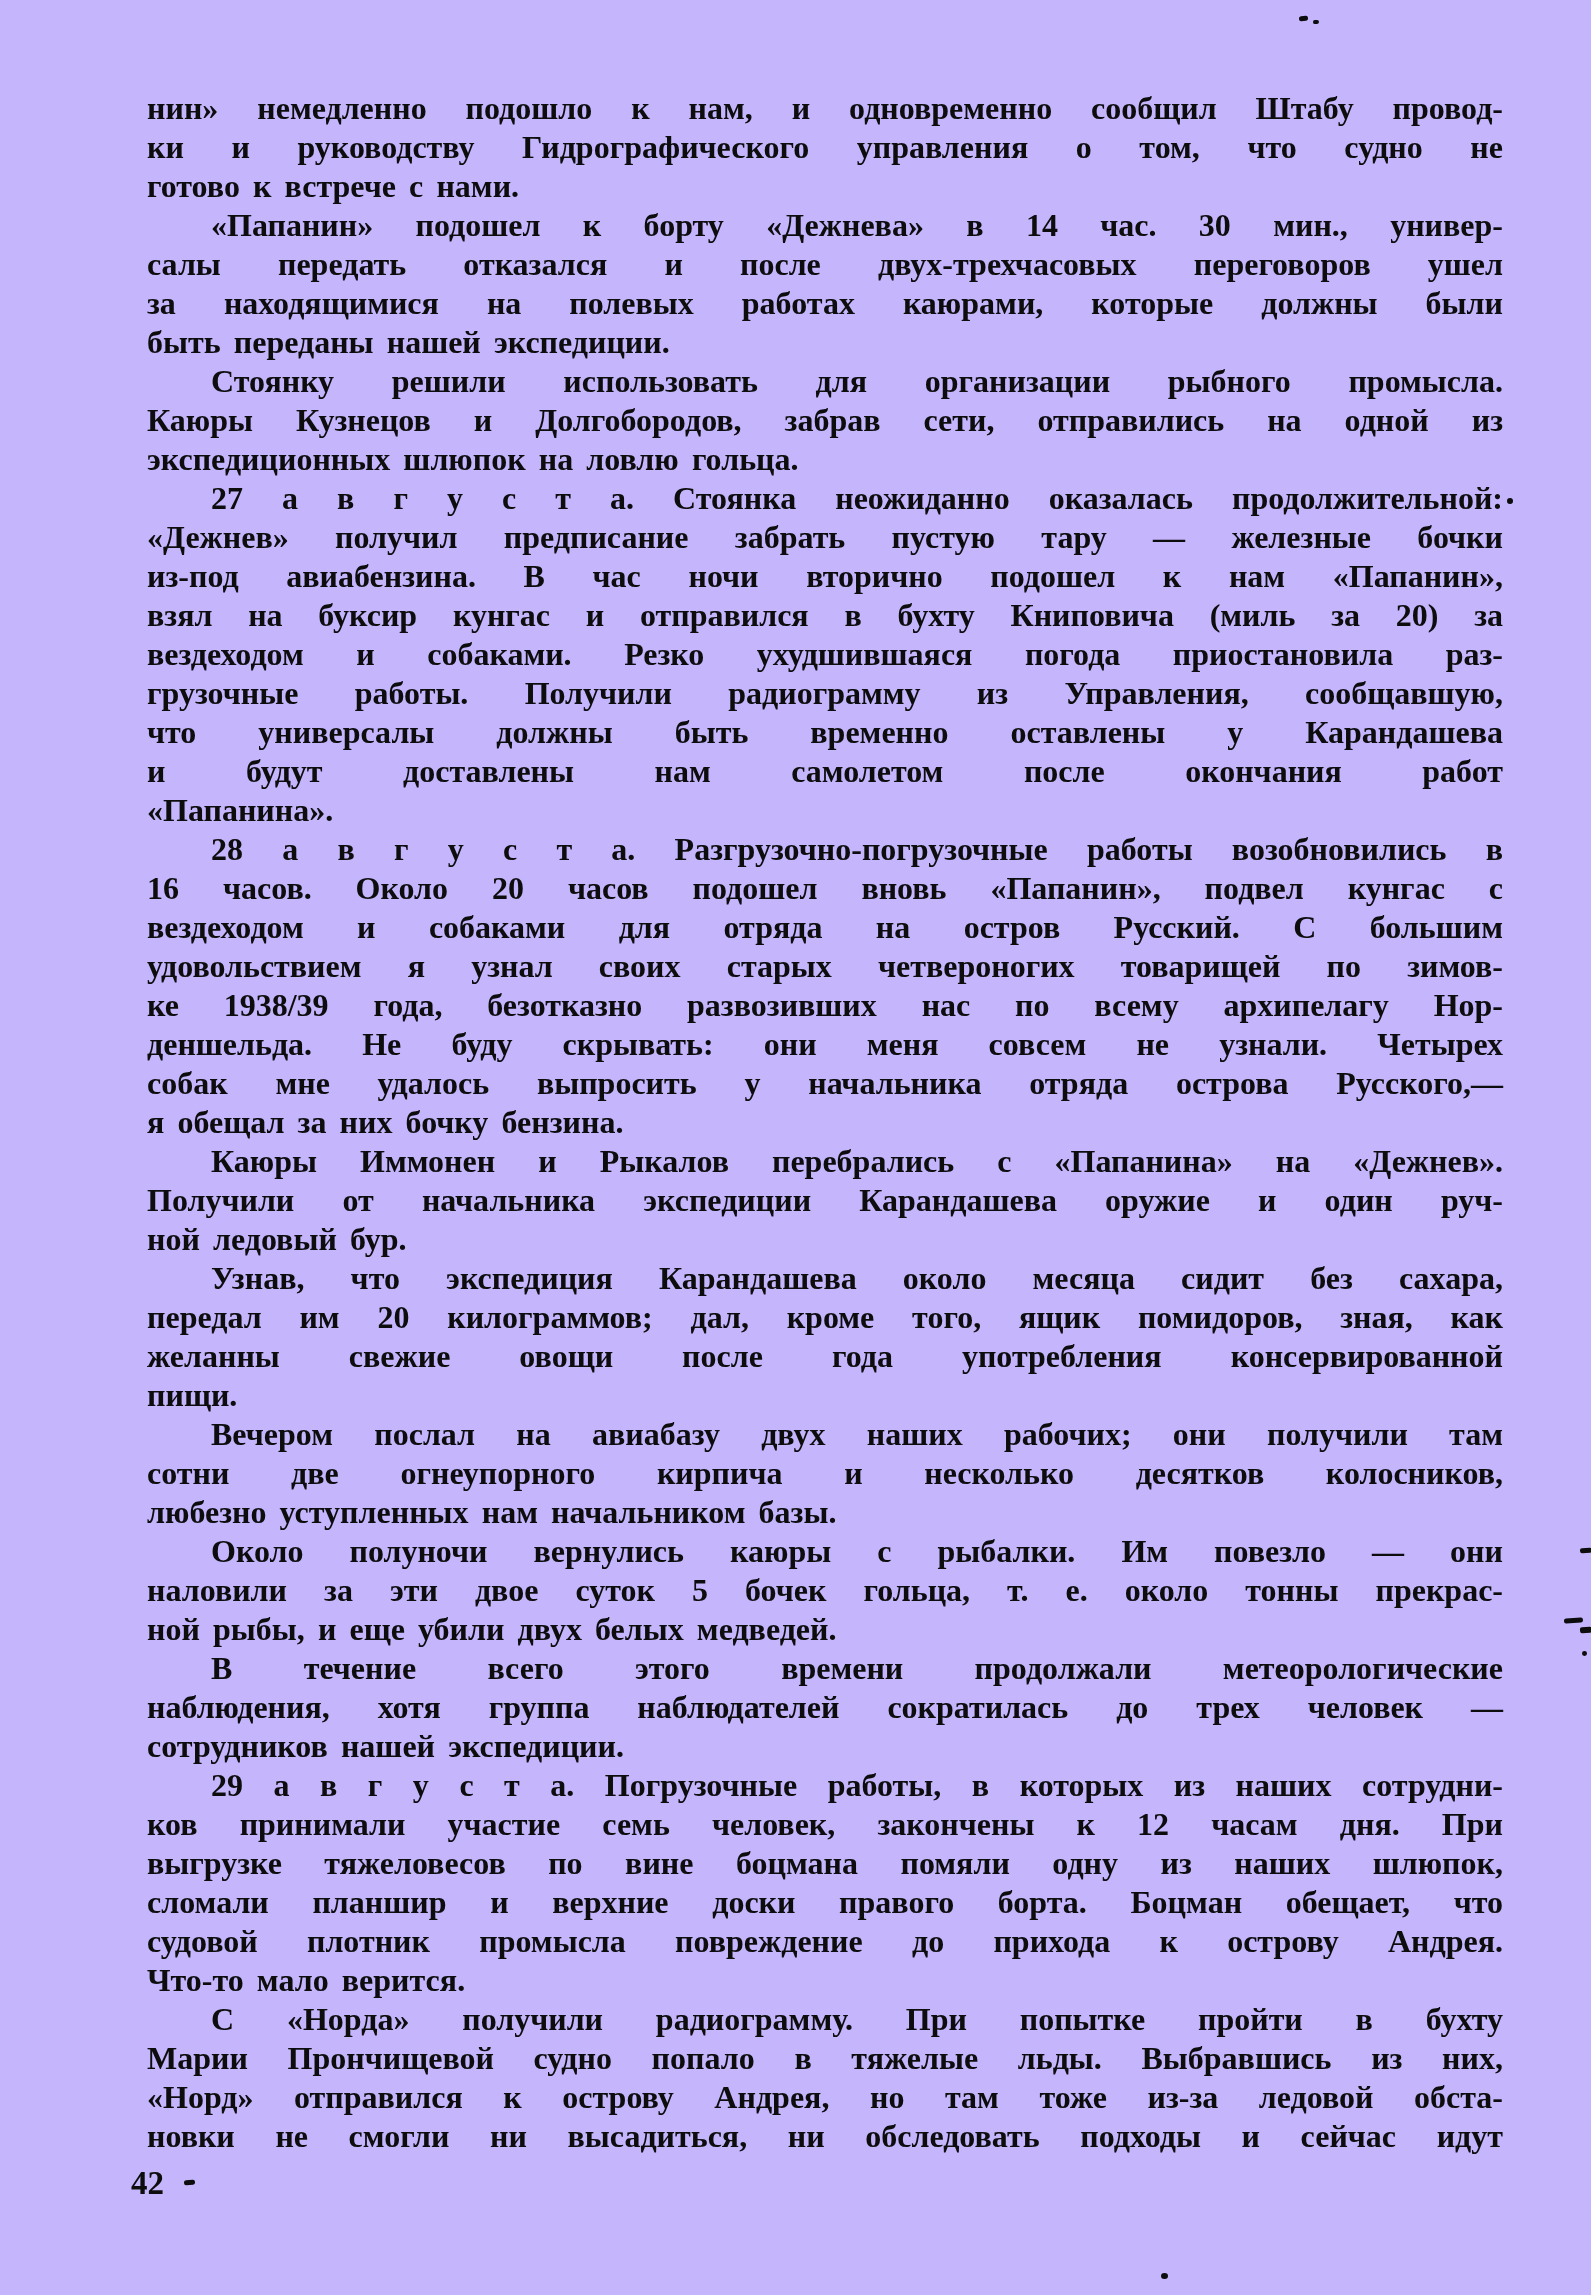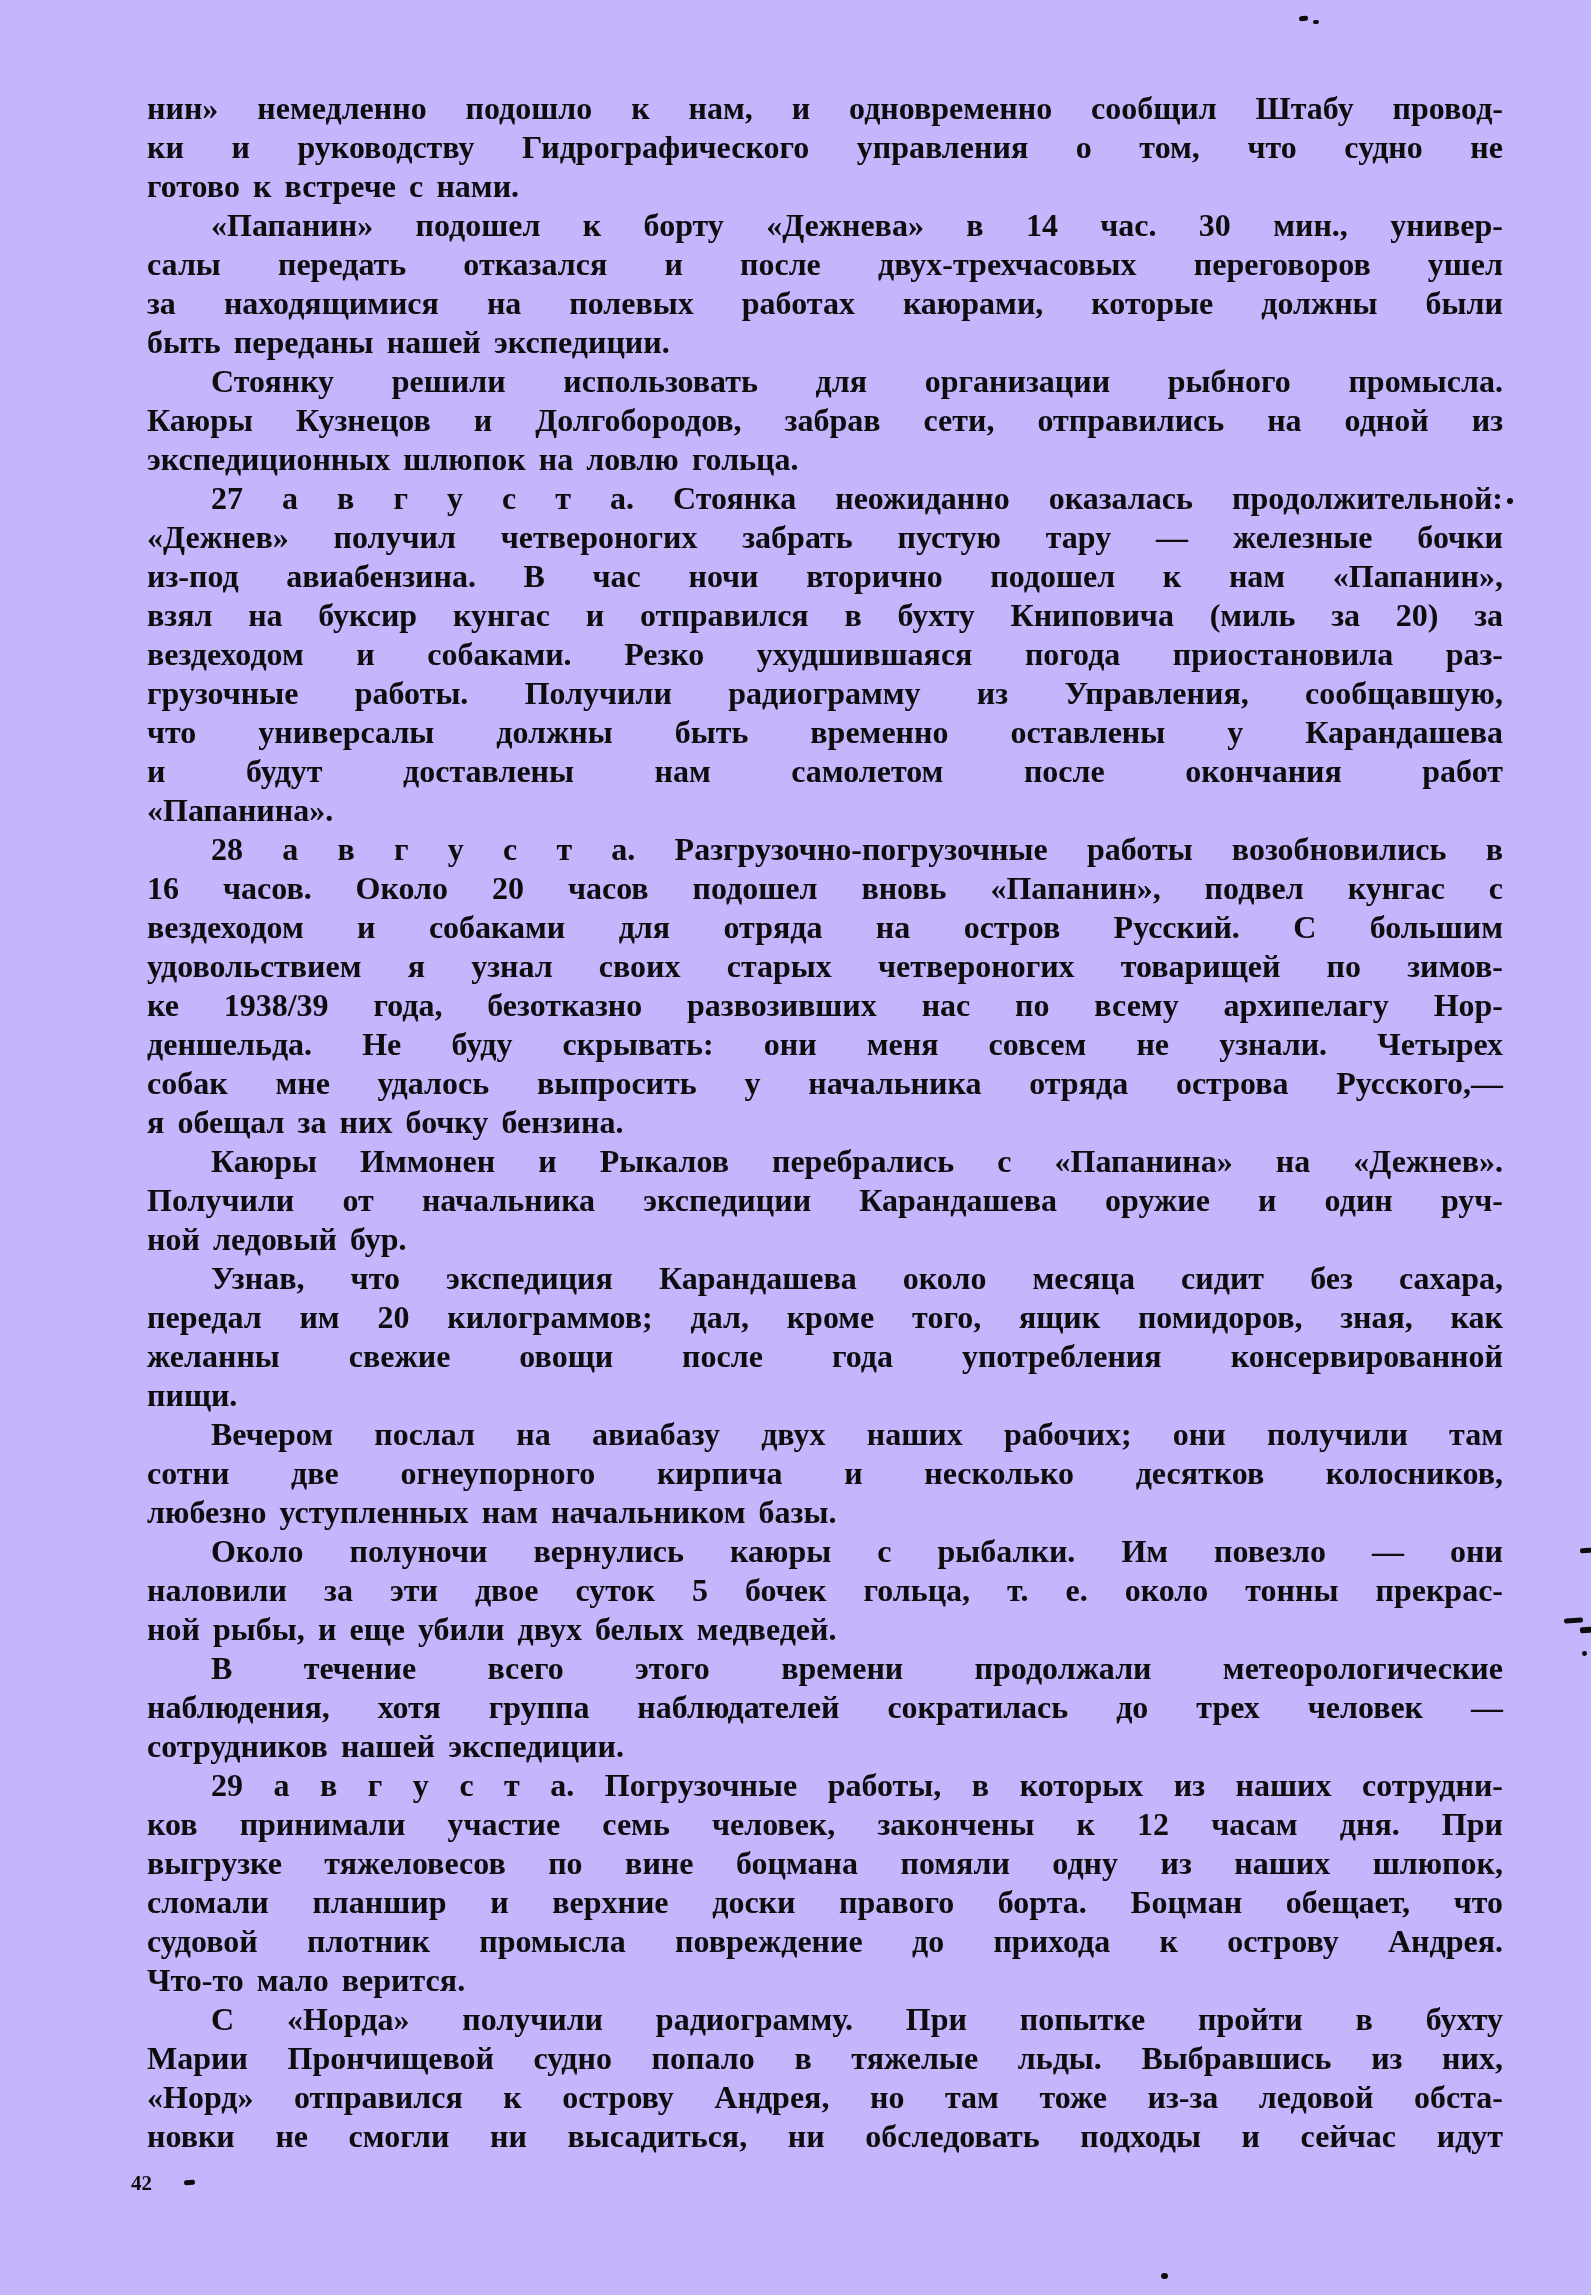--- a/index.html
+++ b/index.html
@@ -44,21 +44,21 @@
     text-align-last: left;
   }
   .line.indent {
     text-indent: 64px;
   }
   .page-number {
     position: absolute;
     left: 131px;
     top: 2164px;
     color: #0d0d0d;
-    font-size: 21px;
+    font-size: 33px;
     font-weight: 700;
     line-height: 39px;
   }
   .artifact {
     position: absolute;
     background: #0d0d0d;
   }
   .artifact.dot {
     border-radius: 50%;
   }
@@ -76,21 +76,21 @@
       <div class="line justified">ки и руководству Гидрографического управления о том, что судно не</div>
       <div class="line lastline">готово к встрече с нами.</div>
       <div class="line justified indent">«Папанин» подошел к борту «Дежнева» в 14 час. 30 мин., универ-</div>
       <div class="line justified">салы передать отказался и после двух-трехчасовых переговоров ушел</div>
       <div class="line justified">за находящимися на полевых работах каюрами, которые должны были</div>
       <div class="line lastline">быть переданы нашей экспедиции.</div>
       <div class="line justified indent">Стоянку решили использовать для организации рыбного промысла.</div>
       <div class="line justified">Каюры Кузнецов и Долгобородов, забрав сети, отправились на одной из</div>
       <div class="line lastline">экспедиционных шлюпок на ловлю гольца.</div>
       <div class="line justified indent">27 а в г у с т а. Стоянка неожиданно оказалась продолжительной:</div>
-      <div class="line justified">«Дежнев» получил четвероногих забрать пустую тару — железные бочки</div>
+      <div class="line justified">«Дежнев» получил предписание забрать пустую тару — железные бочки</div>
       <div class="line justified">из-под авиабензина. В час ночи вторично подошел к нам «Папанин»,</div>
       <div class="line justified">взял на буксир кунгас и отправился в бухту Книповича (миль за 20) за</div>
       <div class="line justified">вездеходом и собаками. Резко ухудшившаяся погода приостановила раз-</div>
       <div class="line justified">грузочные работы. Получили радиограмму из Управления, сообщавшую,</div>
       <div class="line justified">что универсалы должны быть временно оставлены у Карандашева</div>
       <div class="line justified">и будут доставлены нам самолетом после окончания работ</div>
       <div class="line lastline">«Папанина».</div>
       <div class="line justified indent">28 а в г у с т а. Разгрузочно-погрузочные работы возобновились в</div>
       <div class="line justified">16 часов. Около 20 часов подошел вновь «Папанин», подвел кунгас с</div>
       <div class="line justified">вездеходом и собаками для отряда на остров Русский. С большим</div>

